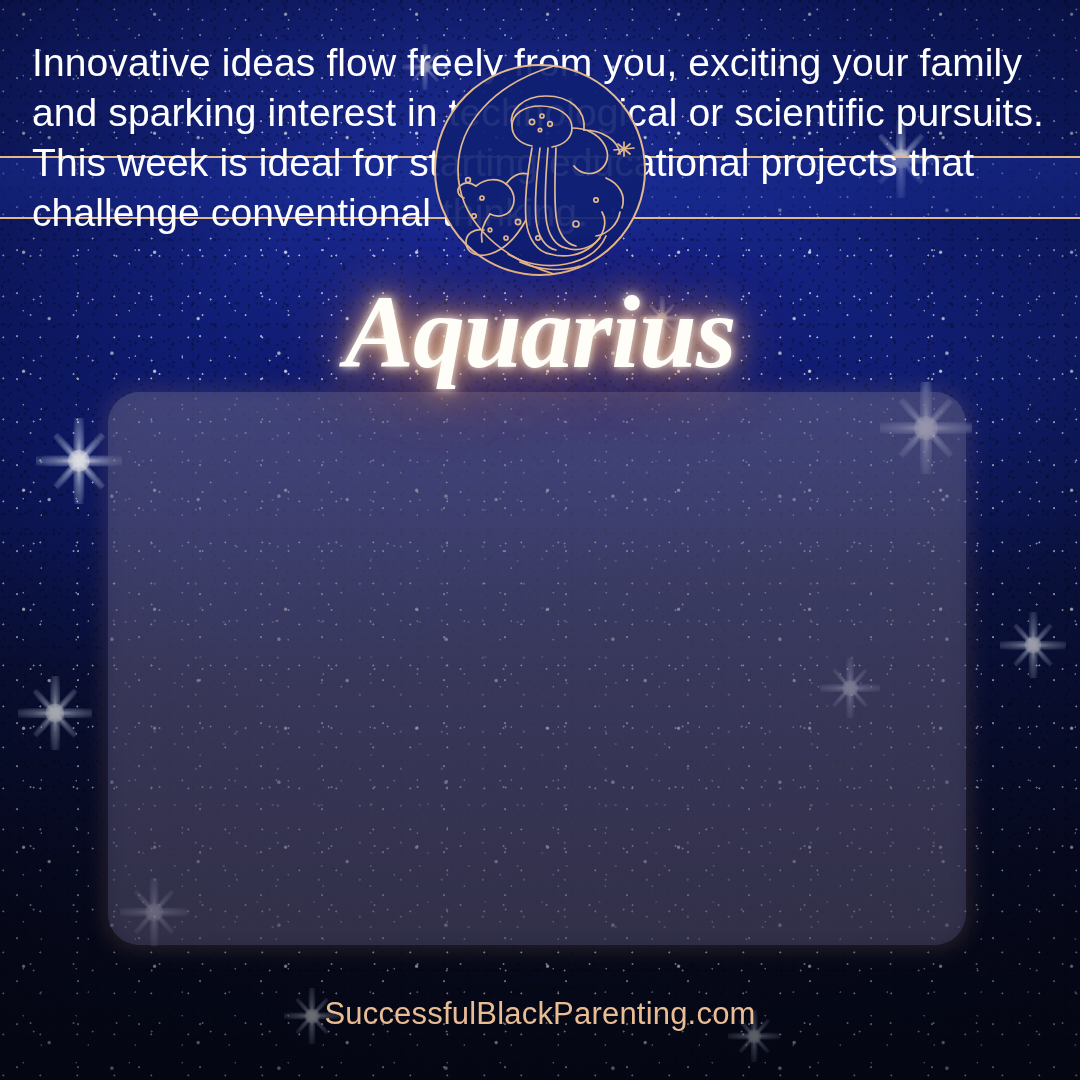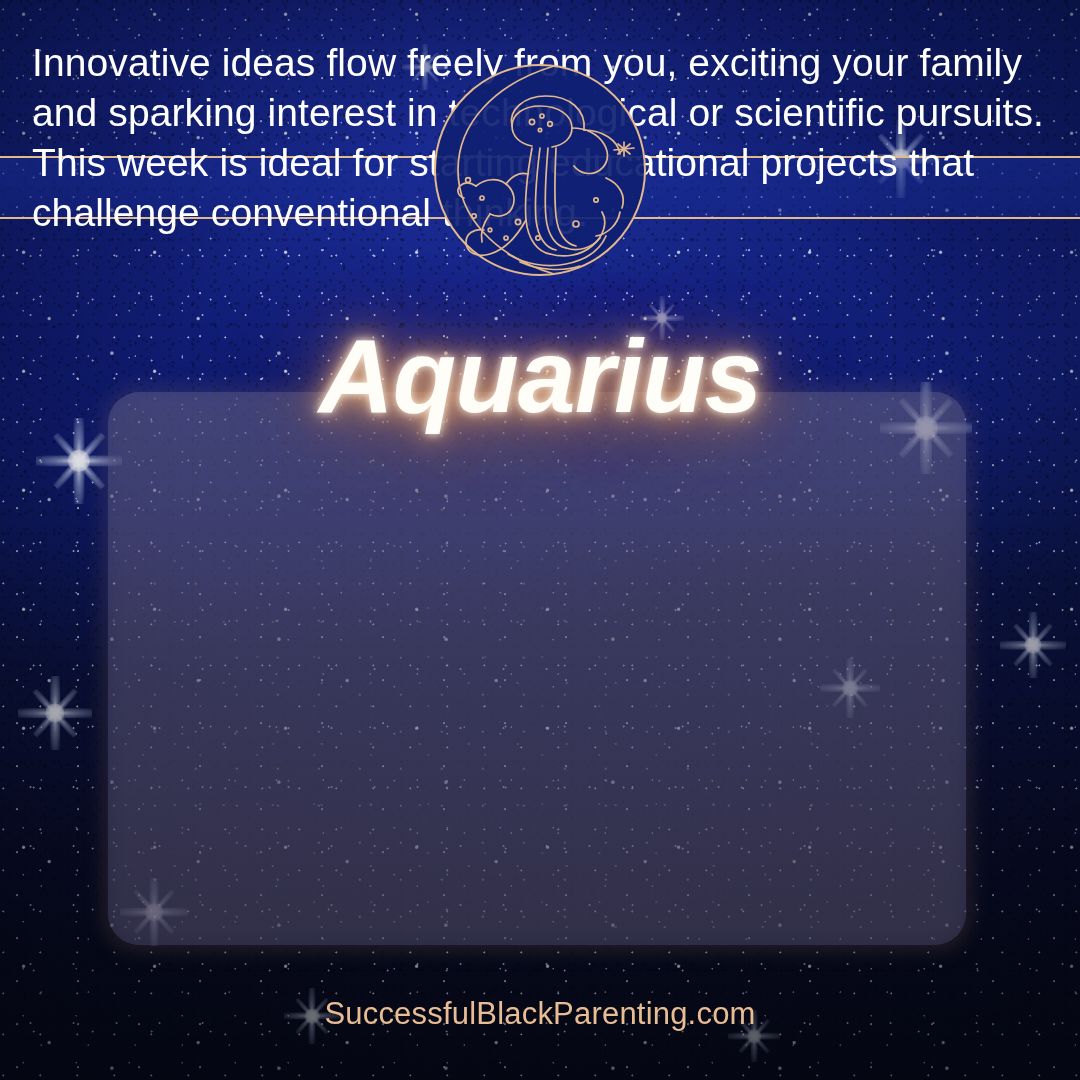--- a/index.html
+++ b/index.html
@@ -155,34 +155,33 @@
   }
   .emblem svg { display: block; width: 100%; height: 100%; }
 
   
   .zodiac-name {
     position: absolute;
     left: 0; right: 0;
     top: 272px;
     text-align: center;
     z-index: 6;
-    font-family: Liberation Sans, sans-serif;
+    font-family: Liberation Serif, serif;
     font-style: italic;
     font-weight: 700;
     font-size: 104px;
     line-height: 120px;
     color: #fffdf8;
     letter-spacing: -1px;
     text-shadow:
       0 0 8px rgba(255,246,232,.95),
       0 0 22px rgba(255,196,128,.85),
       0 0 44px rgba(255,160,80,.7),
       0 0 78px rgba(255,140,60,.45),
       0 0 130px rgba(255,130,50,.3);
-    margin-top: 44px;
   }
 
   
   .card-glow {
     position: absolute;
     left: 104px;
     top: 388px;
     width: 866px;
     height: 562px;
     border-radius: 34px;

